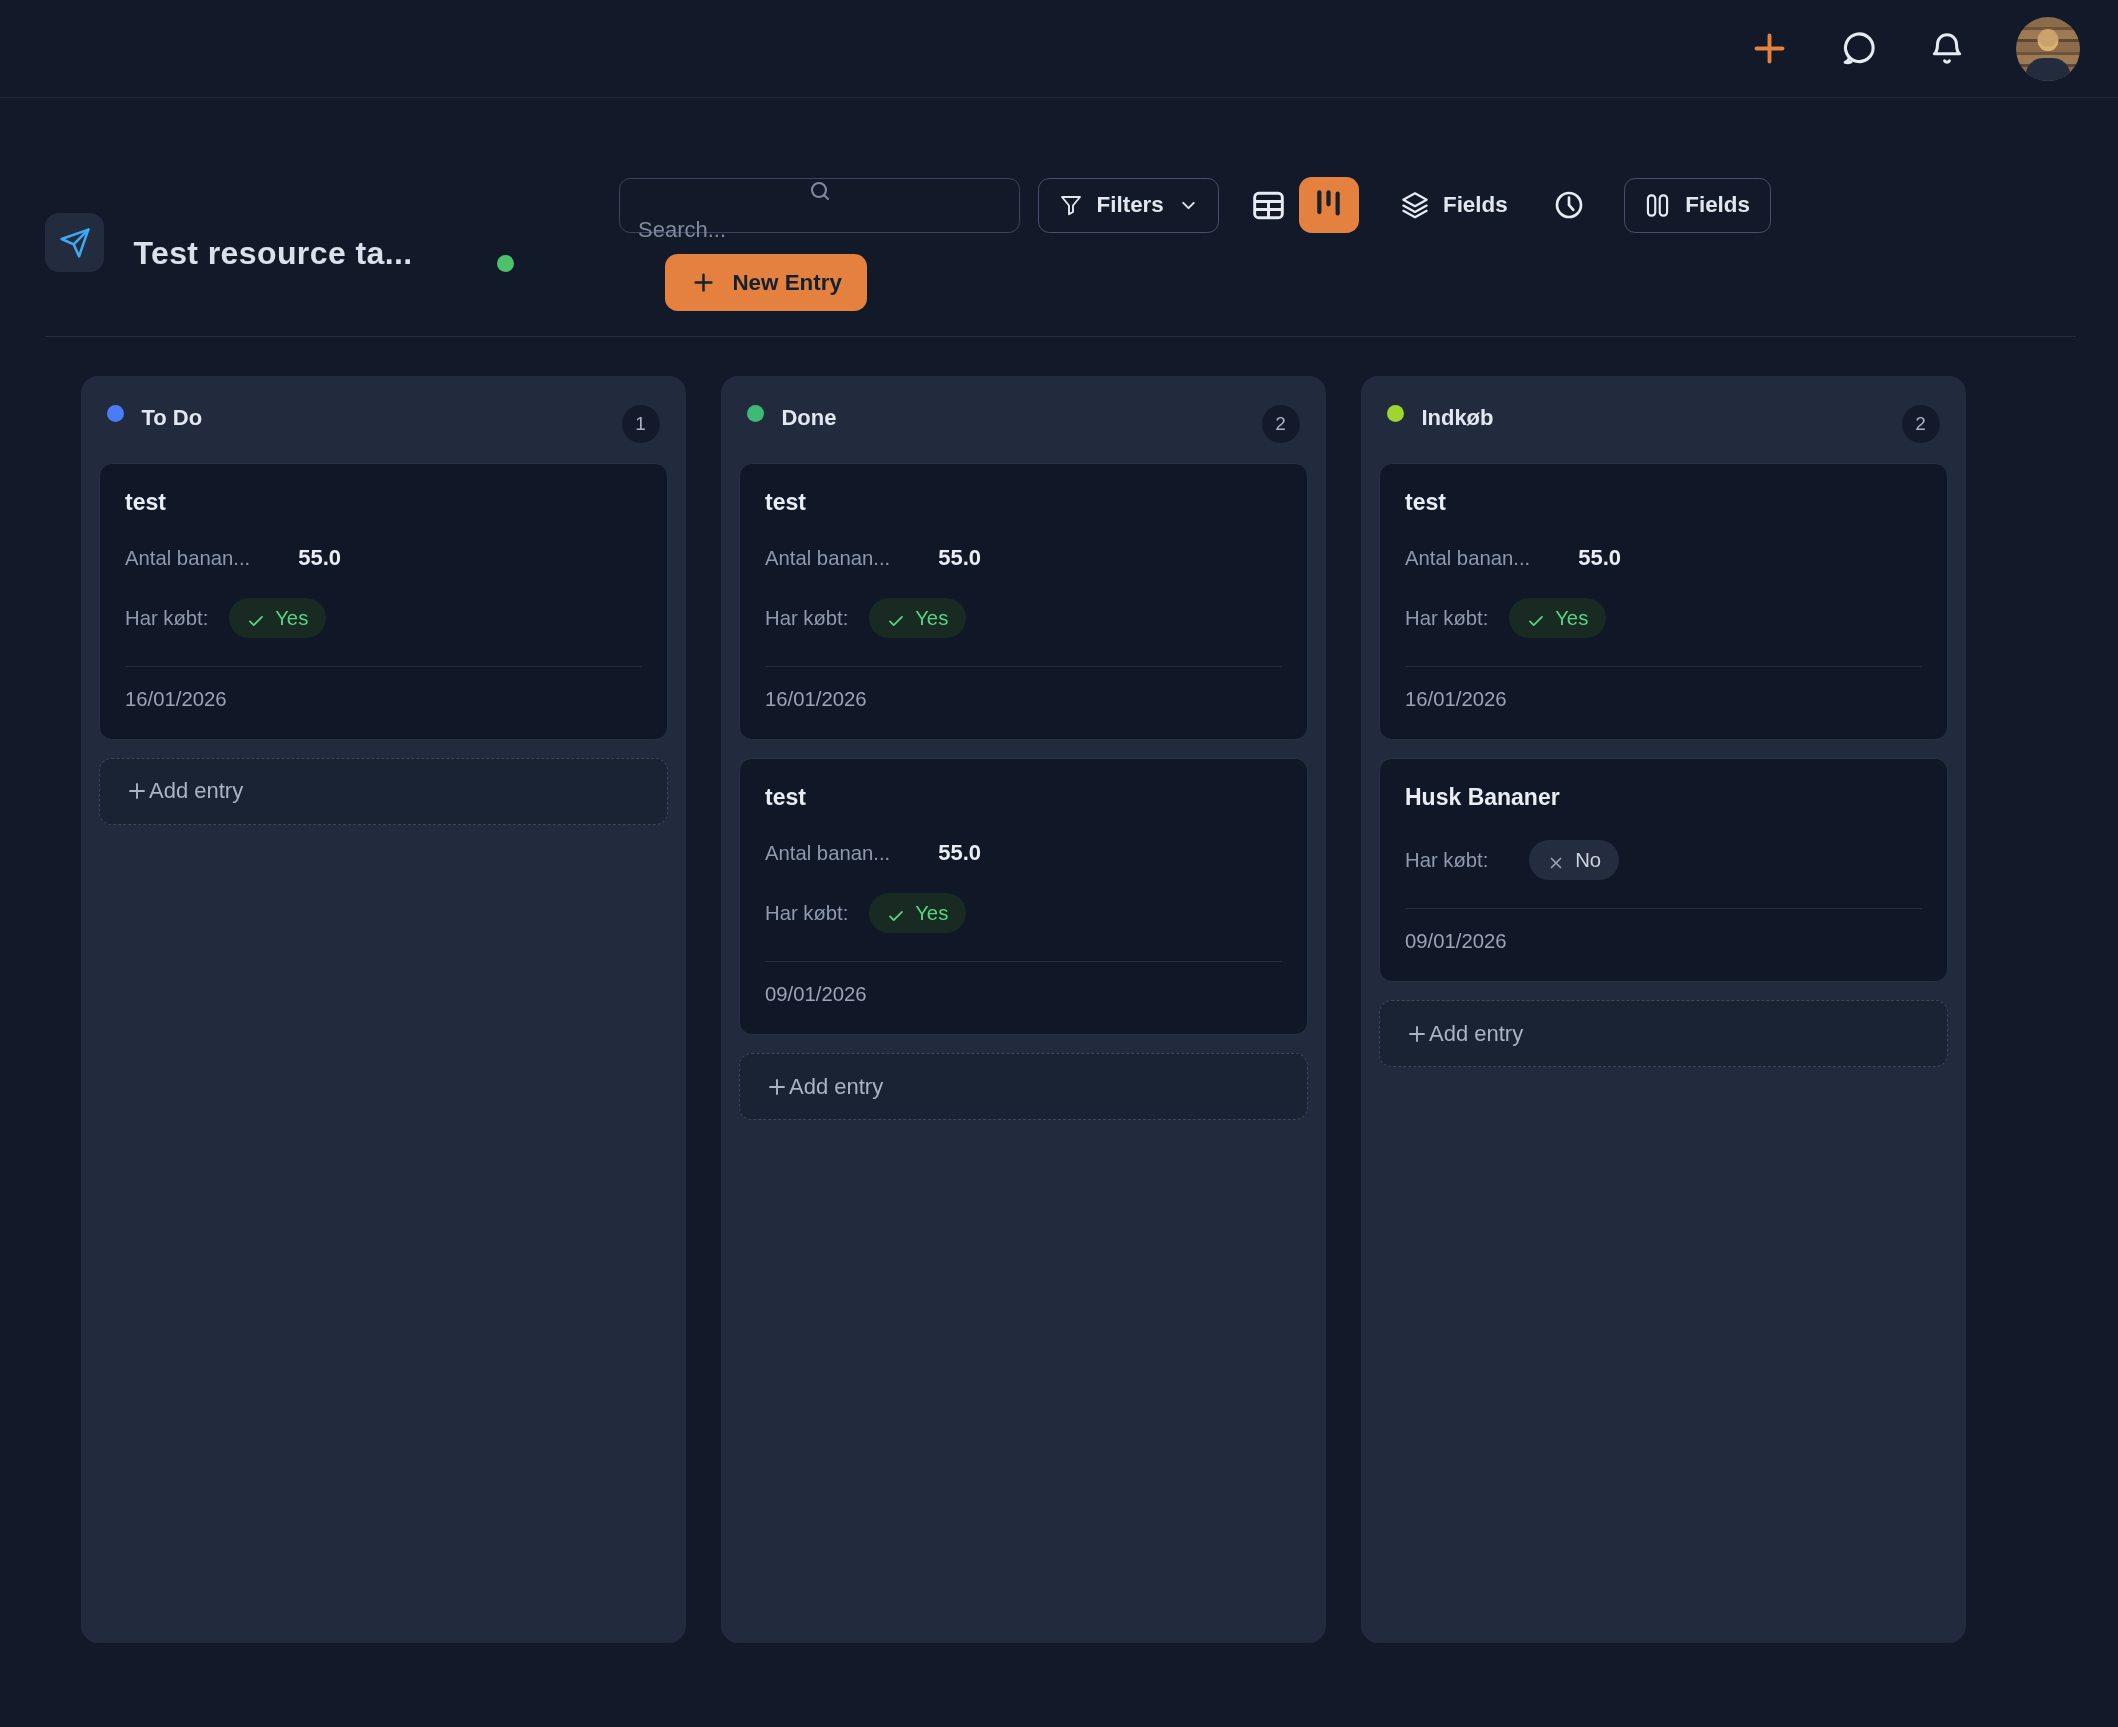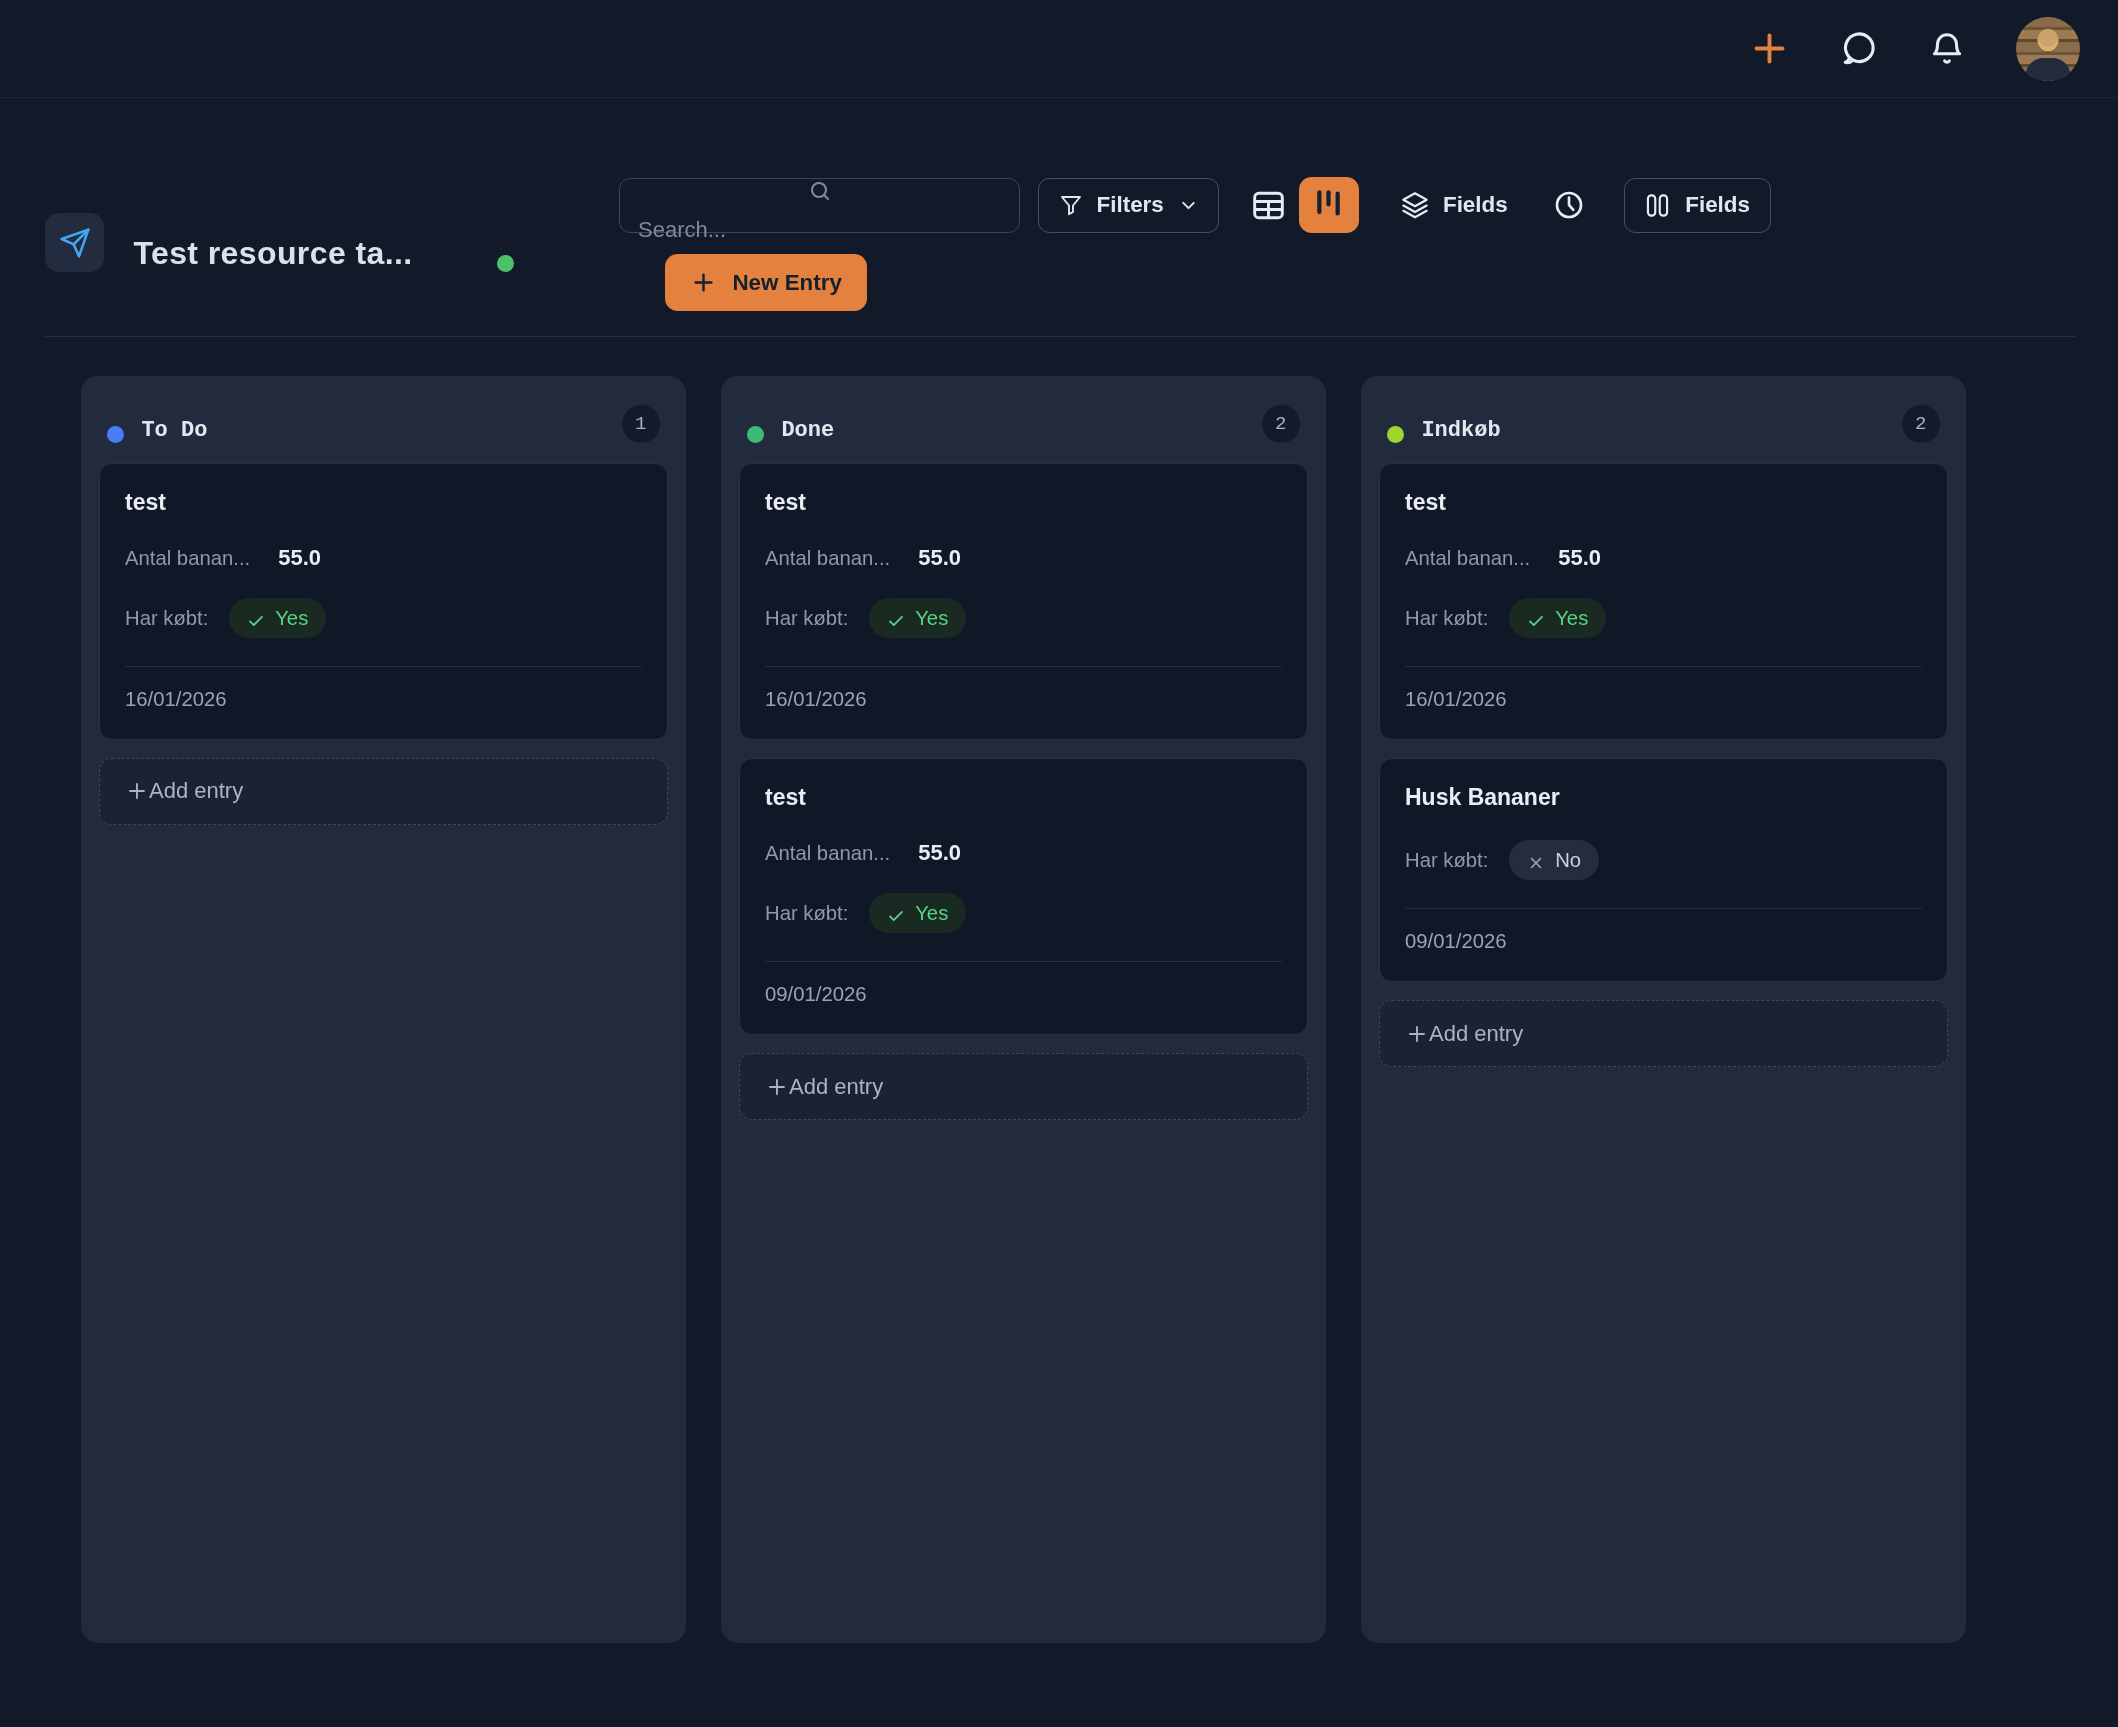--- a/index.html
+++ b/index.html
@@ -93,38 +93,38 @@
   .header-divider {
     position:absolute; left:45px; right:43px; top:238px; height:1.4px; background:#232d40;
   }
 
   
   .board { display:flex; gap:35px; padding:0 0 0 81px; margin-top:0; }
   .column {
     width:605px; height:1267px; background:#222b3d; border-radius:17px;
     padding:18px; flex:none;
   }
-  .col-header { display:flex; align-items:flex-end; padding:11.2px 8.4px 19.6px 8.4px;font-family:Liberation Mono, monospace; }
+  .col-header { display:flex; align-items:flex-start; padding:11.2px 8.4px 19.6px 8.4px; }
   .col-dot { width:17px; height:17px; border-radius:50%; }
   .dot-blue { background:#4a7cf6; }
   .dot-green { background:#3dba76; }
   .dot-lime { background:#a0d42f; }
   .col-name { margin-left:17px; font-size:22px; font-weight:600; color:#e3e8f0; }
   .col-count {
     margin-left:auto; width:38px; height:38px; border-radius:50%;
     background:#121a2b; color:#a9b2c2; font-size:19px;
     display:flex; align-items:center; justify-content:center;
   }
   .card {
     background:#101828; border:1.4px solid #273146; border-radius:12.6px;
     padding:25px 25px 28px 25px; margin-bottom:18px; cursor:pointer;
   }
   .card-title { font-size:23px; font-weight:600; color:#eaeef4; }
   .field-row { display:flex; align-items:center; margin-top:27px; }
-  .field-row.first { margin-top:29.4px; }
+  .field-row.first { margin-top:29.4px;gap:20px; }
   .field-label { font-size:20.3px; color:#8d99ad; }
   .field-value { font-size:22px; font-weight:600; color:#eaeef4; margin-left:28px; }
   .badge {
     margin-left:21px; display:inline-flex; align-items:flex-end; gap:9.8px;
     border-radius:700px; padding:8.4px 18px; font-size:20.3px; font-weight:500;
   }
   .badge-yes { background:#182a21; color:#57d583; }
   .badge-no  { background:#242d3f; color:#cbd2dd; }
   .card-divider { margin-top:28px; border-top:1.4px solid #242e42; }
   .card-date { margin-top:21px; font-size:20.3px; color:#99a4b6; }

